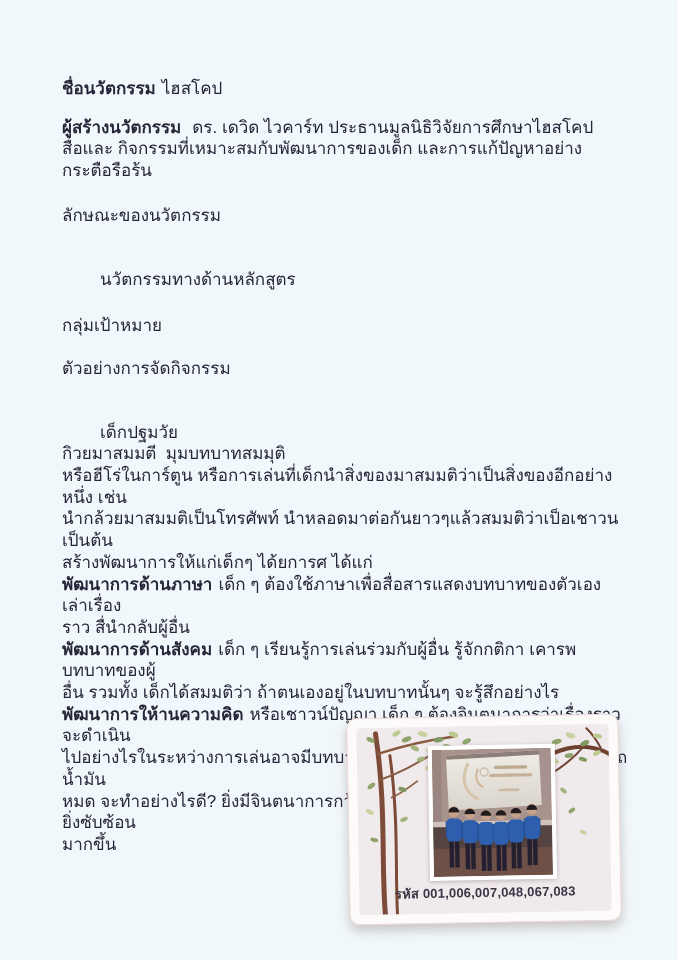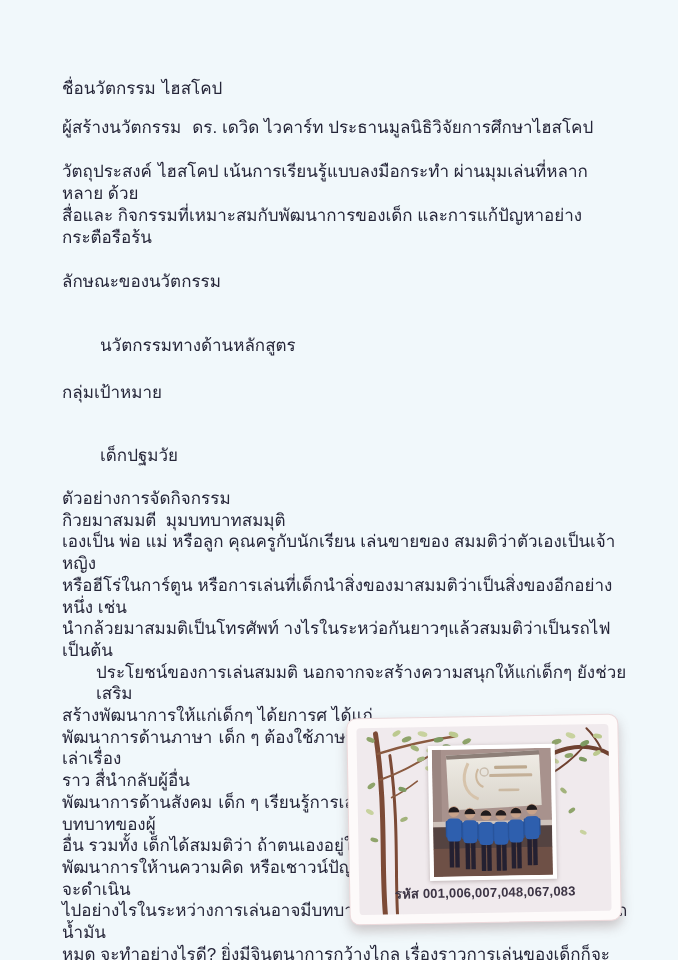--- a/index.html
+++ b/index.html
@@ -10,22 +10,22 @@
     color:#262639;
     overflow:hidden;
     position:relative;
   }
   .doc{
     position:absolute;left:62px;top:78px;width:566px;
     font-size:17px;line-height:21.7px;
   }
   .line{white-space:pre-wrap;}
   .b{font-weight:normal;}
-  .lbl{font-weight:normal;margin-right:6px;margin-top:12px;}
-  .lblw{font-weight:normal;margin-right:11px;}
+  .lbl{font-weight:bold;margin-right:6px;margin-top:12px;}
+  .lblw{font-weight:bold;margin-right:11px;}
   .ind{padding-left:38px;margin-top:42px;}
   .ind2{padding-left:34px;}
   .g17{margin-top:17px;}
   .g20{margin-top:25px;}
   .g21{margin-top:21px;}
   .g22{margin-top:23px;}
   .g23{margin-top:23px;}
 
   
   .frame{
@@ -59,37 +59,34 @@
 </style>
 </head>
 <body>
 
 <div class="doc">
 
   <div class="line"><span class="lbl">ชื่อนวัตกรรม</span><span>ไฮสโคป</span></div>
 
   <div class="line g17"><span class="lblw">ผู้สร้างนวัตกรรม</span><span>ดร. เดวิด ไวคาร์ท ประธานมูลนิธิวิจัยการศึกษาไฮสโคป</span></div>
 
-  <div class="line g23"><span class="lbl">วัตถุประสงค์</span><span>ไฮสโคป เน้นการเรียนรู้แบบลงมือกระทำ ผ่านมุมเล่นที่หลากหลาย ด้วย</span></div>
   <div class="line">สื่อและ กิจกรรมที่เหมาะสมกับพัฒนาการของเด็ก และการแก้ปัญหาอย่างกระตือรือร้น</div>
 
   <div class="line b g22">ลักษณะของนวัตกรรม</div>
   <div class="line ind">นวัตกรรมทางด้านหลักสูตร</div>
 
   <div class="line b g20">กลุ่มเป้าหมาย</div>
+  <div class="line b g21">ตัวอย่างการจัดกิจกรรม</div>
+
   <div class="line ind">เด็กปฐมวัย</div>
-
-  <div class="line b g21">ตัวอย่างการจัดกิจกรรม</div>
   <div class="line">กิวยมาสมมตี  มุมบทบาทสมมุติ</div>
 
-  <div class="line">เองเป็น พ่อ แม่ หรือลูก คุณครูกับนักเรียน เล่นขายของ สมมติว่าตัวเองเป็นเจ้าหญิง</div>
   <div class="line">หรือฮีโร่ในการ์ตูน หรือการเล่นที่เด็กนำสิ่งของมาสมมติว่าเป็นสิ่งของอีกอย่างหนึ่ง เช่น</div>
-  <div class="line">นำกล้วยมาสมมติเป็นโทรศัพท์ างไรในระหว่อกันยาวๆแล้วสมมติว่าเป็นรถไฟ เป็นต้น</div>
-
-  <div class="line ind2">ประโยชน์ของการเล่นสมมติ นอกจากจะสร้างความสนุกให้แก่เด็กๆ ยังช่วยเสริม</div>
+  <div class="line">นำกล้วยมาสมมติเป็นโทรศัพท์ นำหลอดมาต่อกันยาวๆแล้วสมมติว่าเป็อเชาวน เป็นต้น</div>
+
   <div class="line">สร้างพัฒนาการให้แก่เด็กๆ ได้ยการศ ได้แก่</div>
 
   <div class="line"><span class="lbl">พัฒนาการด้านภาษา</span><span>เด็ก ๆ ต้องใช้ภาษาเพื่อสื่อสารแสดงบทบาทของตัวเอง เล่าเรื่อง</span></div>
   <div class="line">ราว สื่นำกลับผู้อื่น</div>
 
   <div class="line"><span class="lbl">พัฒนาการด้านสังคม</span><span>เด็ก ๆ เรียนรู้การเล่นร่วมกับผู้อื่น รู้จักกติกา เคารพบทบาทของผู้</span></div>
   <div class="line">อื่น รวมทั้ง เด็กได้สมมติว่า ถ้าตนเองอยู่ในบทบาทนั้นๆ จะรู้สึกอย่างไร</div>
 
   <div class="line"><span class="lbl">พัฒนาการให้านความคิด</span><span>หรือเชาวน์ปัญญา เด็ก ๆ ต้องจินตนาการว่าเรื่องราวจะดำเนิน</span></div>
   <div class="line">ไปอย่างไรในระหว่างการเล่นอาจมีบทบาทที่เด็กต้องฝึกการแก้ปัญหา เช่น ถ้ารถน้ำมัน</div>

